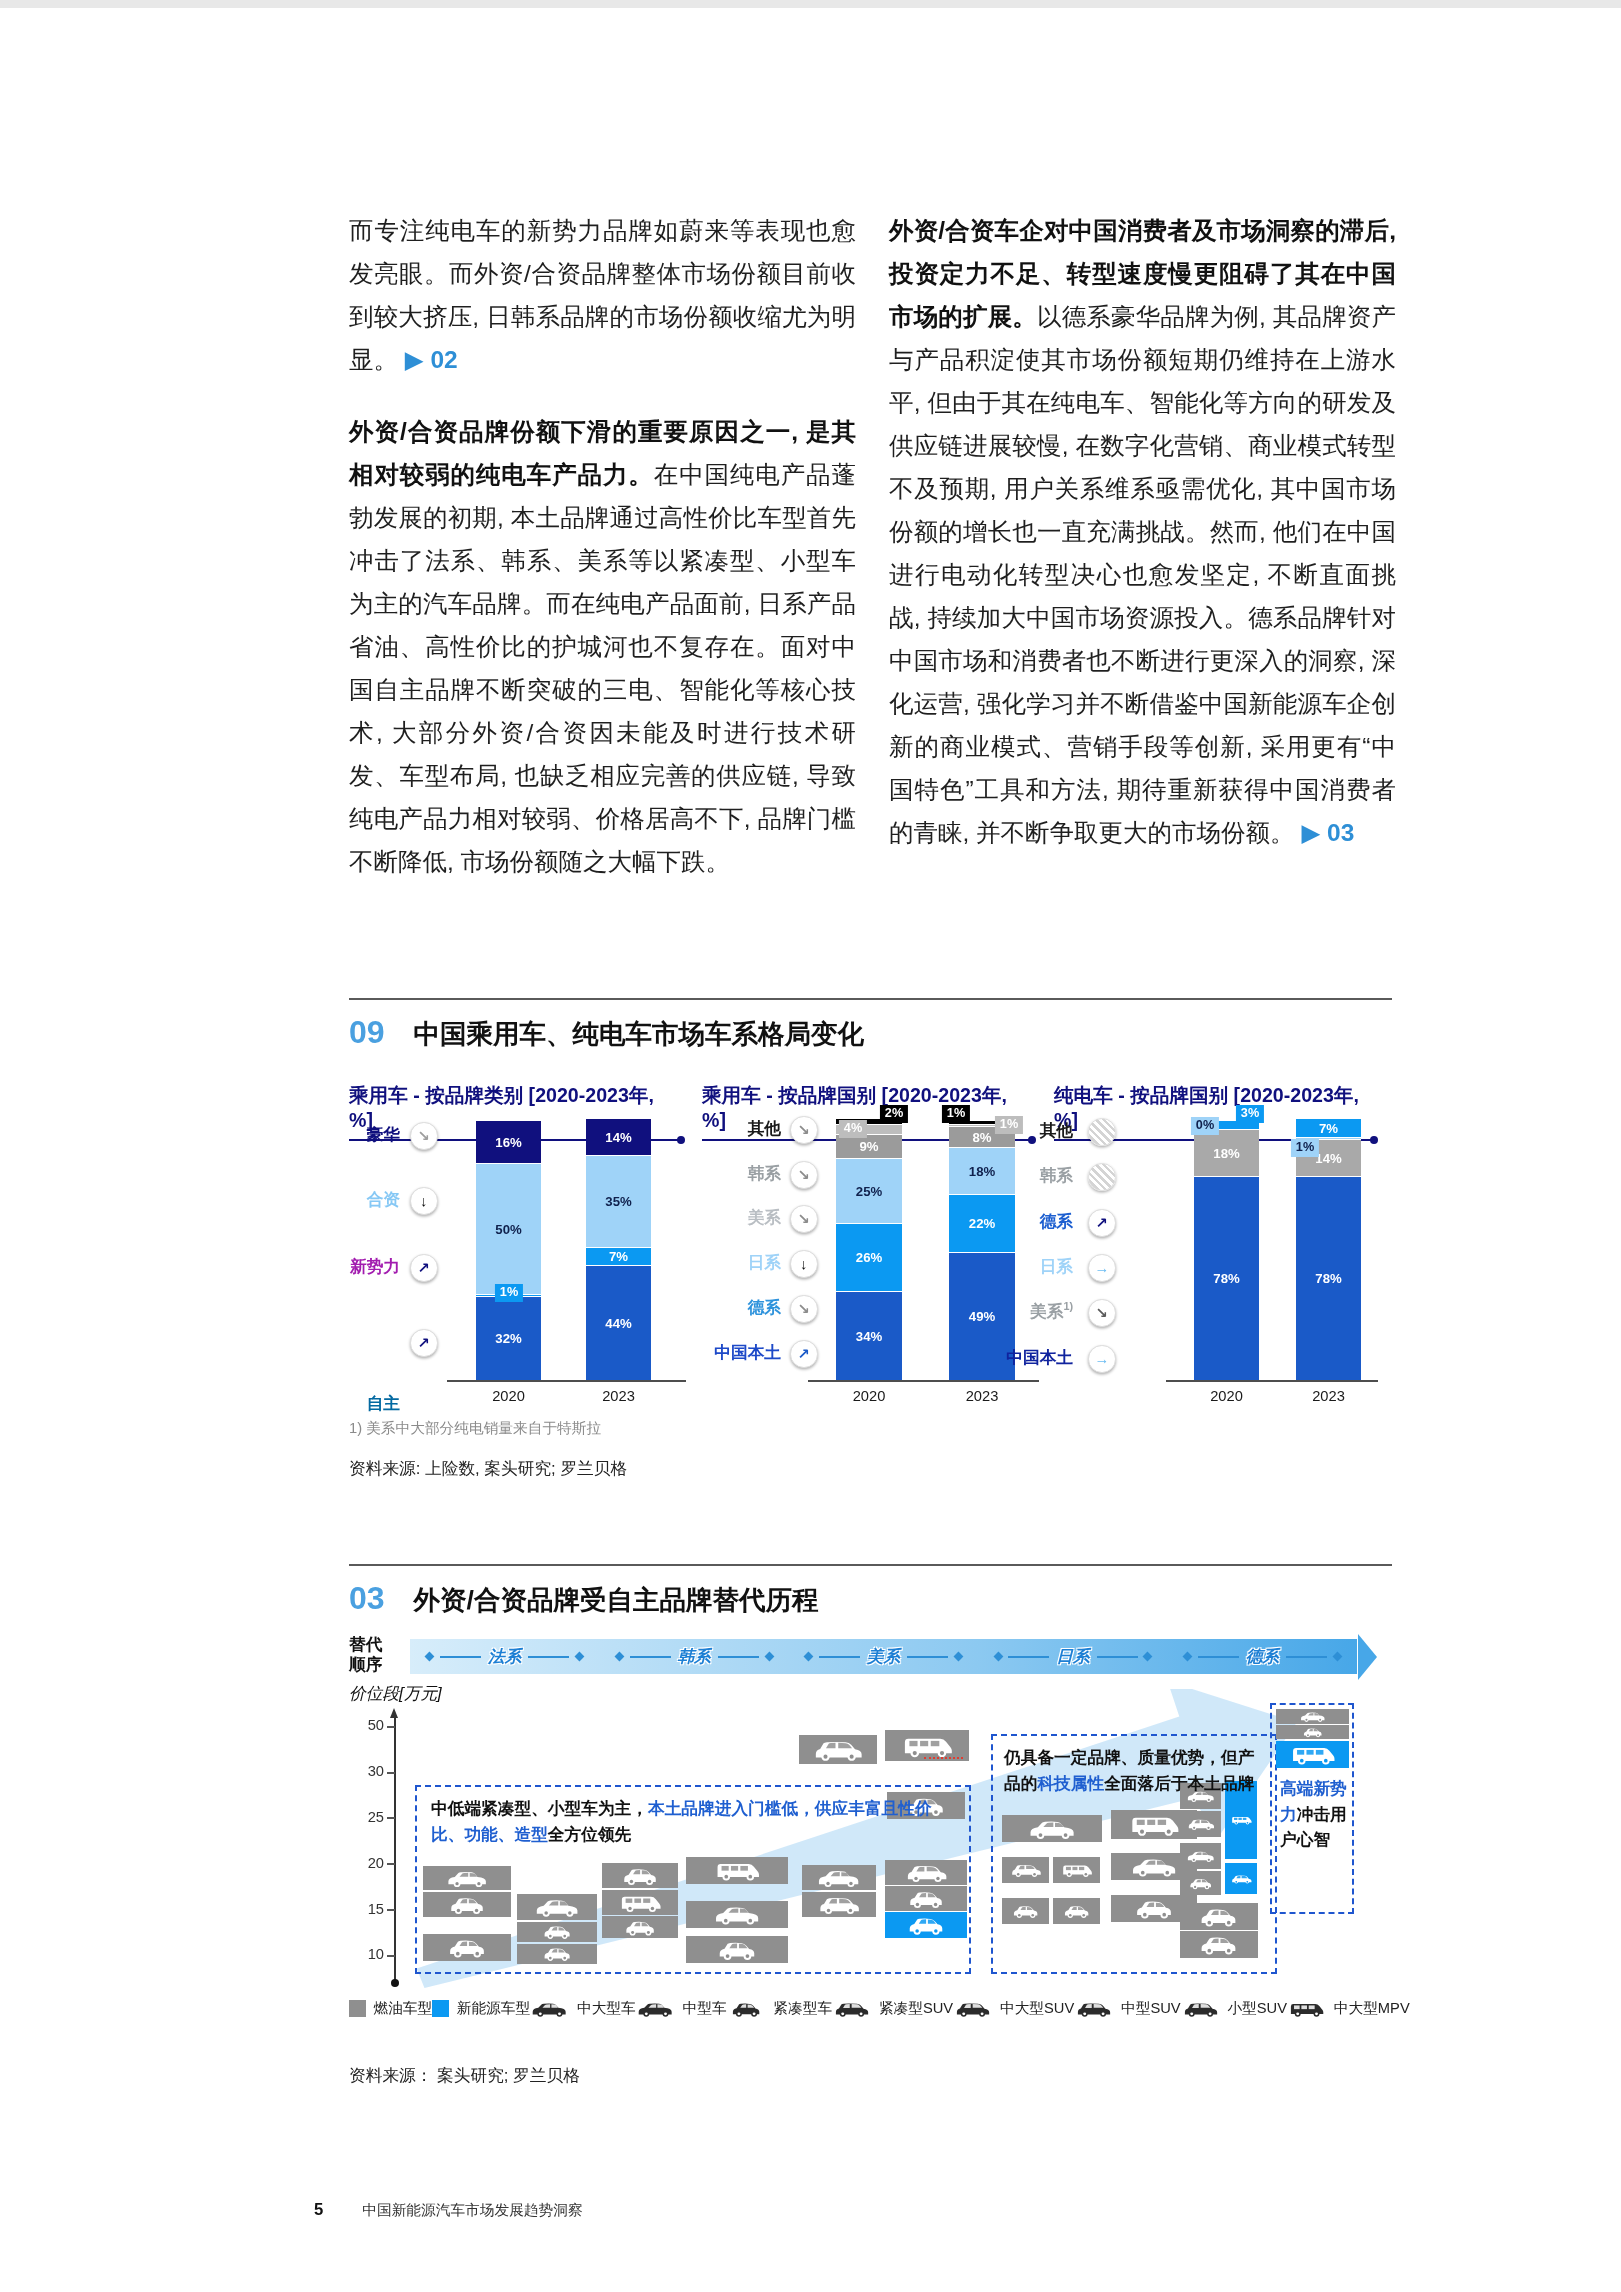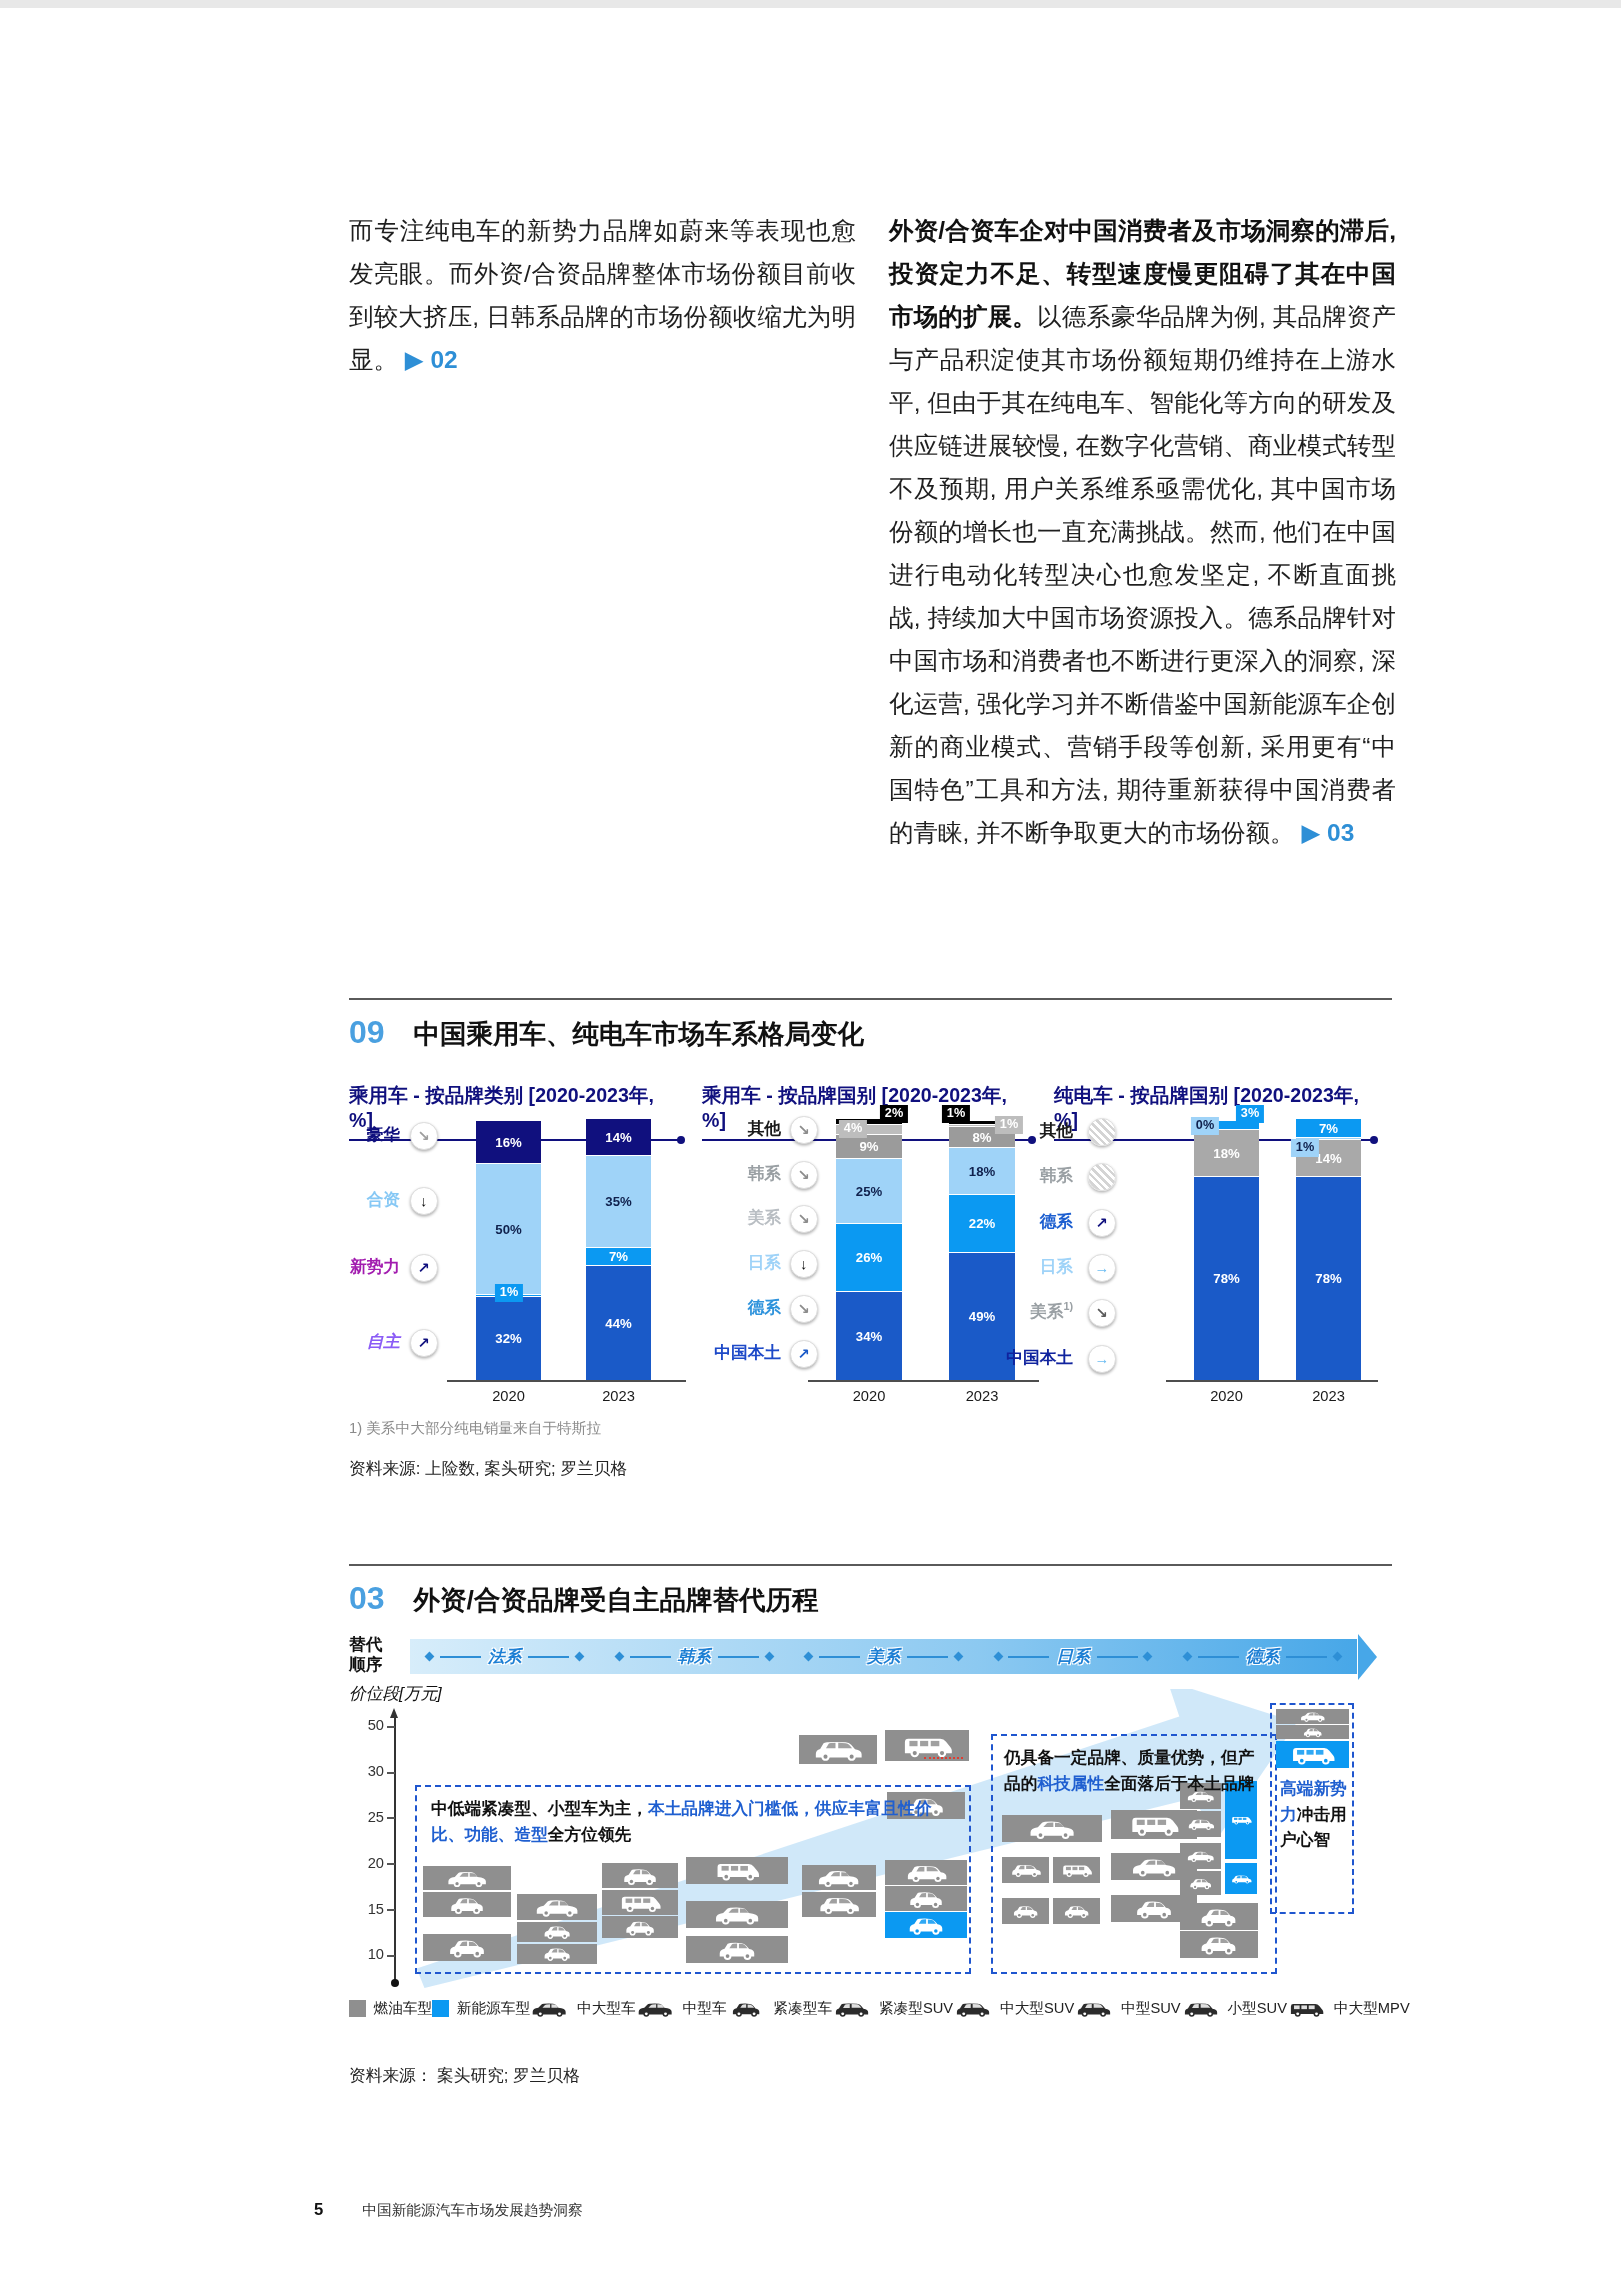--- a/index.html
+++ b/index.html
@@ -65,20 +65,21 @@
   .pagefooter .t{font-size:14.7px;color:#333;}
 </style>
 </head>
 <body>
 
 <div class="page">
 
   <div class="bodycol" style="left:349px;top:201px;">
     <p><span>而专注纯电车的新势力品牌如蔚来等表现也愈发亮眼。而外资/合资品牌整体市场份额目前收到较大挤压, 日韩系品牌的市场份额收缩尤为明显。</span>
       <span class="xref">▶ 02</span></p>
+    <p><b>外资/合资品牌份额下滑的重要原因之一, 是其相对较弱的纯电车产品力。</b><span>在中国纯电产品蓬勃发展的初期, 本土品牌通过高性价比车型首先冲击了法系、韩系、美系等以紧凑型、小型车为主的汽车品牌。而在纯电产品面前, 日系产品省油、高性价比的护城河也不复存在。面对中国自主品牌不断突破的三电、智能化等核心技术, 大部分外资/合资因未能及时进行技术研发、车型布局, 也缺乏相应完善的供应链, 导致纯电产品力相对较弱、价格居高不下, 品牌门槛不断降低, 市场份额随之大幅下跌。</span></p>
   </div>
   <div class="bodycol" style="left:889px;top:201px;">
     <p><b>外资/合资车企对中国消费者及市场洞察的滞后, 投资定力不足、转型速度慢更阻碍了其在中国市场的扩展。</b><span>以德系豪华品牌为例, 其品牌资产与产品积淀使其市场份额短期仍维持在上游水平, 但由于其在纯电车、智能化等方向的研发及供应链进展较慢, 在数字化营销、商业模式转型不及预期, 用户关系维系亟需优化, 其中国市场份额的增长也一直充满挑战。然而, 他们在中国进行电动化转型决心也愈发坚定, 不断直面挑战, 持续加大中国市场资源投入。德系品牌针对中国市场和消费者也不断进行更深入的洞察, 深化运营, 强化学习并不断借鉴中国新能源车企创新的商业模式、营销手段等创新, 采用更有“中国特色”工具和方法, 期待重新获得中国消费者的青睐, 并不断争取更大的市场份额。</span>
       <span class="xref">▶ 03</span></p>
   </div>
 
   <div class="figrule" style="top:990px;"></div>
   <div class="fighead" style="top:1006px;">
     <span class="fignum">09</span>
     <span class="figtitle">中国乘用车、纯电车市场车系格局变化</span>
@@ -86,21 +87,21 @@
   <div class="panel-sub" style="left:349px;top:1074px;width:334px;">乘用车 - 按品牌类别 [2020-2023年, %]</div>
   <div class="panel-sub" style="left:702px;top:1074px;width:332px;">乘用车 - 按品牌国别 [2020-2023年, %]</div>
   <div class="panel-sub" style="left:1054px;top:1074px;width:322px;">纯电车 - 按品牌国别 [2020-2023年, %]</div>
   <div id="fig02-canvas">
       <div class="rowlab abs" style="left: 282px; top: 1115px; color: rgb(16, 16, 126);">豪华</div>
       <div class="trend abs" style="left: 410px; top: 1114px; color: rgb(158, 158, 158);">↘</div>
       <div class="rowlab abs" style="left: 282px; top: 1180px; color: rgb(134, 200, 245);">合资</div>
       <div class="trend abs" style="left: 410px; top: 1179px; color: rgb(17, 17, 17);">↓</div>
       <div class="rowlab abs" style="left: 282px; top: 1247px; color: #a21caf;">新势力</div>
       <div class="trend abs" style="left: 410px; top: 1246px; color: rgb(16, 16, 126);">↗</div>
-      <div class="rowlab abs" style="left: 282px; top: 1322px; color: #8b5cf6; font-style: italic;">自主</div>
+      <div class="rowlab abs" style="left: 282px; top: 1384px; color: #0369a1;">自主</div>
       <div class="trend abs" style="left: 410px; top: 1321px; color: rgb(16, 16, 126);">↗</div>
       <div class="seg" style="left: 476px; top: 1113px; width: 65px; height: 42px; background: rgb(16, 16, 126); color: rgb(255, 255, 255);">16%</div>
       <div class="seg sep" style="left: 476px; top: 1155px; width: 65px; height: 131px; background: rgb(159, 211, 248); color: rgb(16, 33, 77);">50%</div>
       <div class="seg sep" style="left: 476px; top: 1286px; width: 65px; height: 2.6px; background: rgb(11, 153, 242); color: rgb(255, 255, 255);"></div>
       <div class="seg sep" style="left: 476px; top: 1288px; width: 65px; height: 84px; background: rgb(26, 90, 200); color: rgb(255, 255, 255);">32%</div>
       <div class="callout" style="left: 509px; top: 1276px; background: rgb(11, 153, 242); color: rgb(255, 255, 255);">1%</div>
       <div class="yearlab" style="left: 476px; top: 1380px; width: 65px;">2020</div>
       <div class="seg" style="left: 586px; top: 1111px; width: 65px; height: 37px; background: rgb(16, 16, 126); color: rgb(255, 255, 255);">14%</div>
       <div class="seg sep" style="left: 586px; top: 1147px; width: 65px; height: 92px; background: rgb(159, 211, 248); color: rgb(16, 33, 77);">35%</div>
       <div class="seg sep" style="left: 586px; top: 1239px; width: 65px; height: 18.3px; background: rgb(11, 153, 242); color: rgb(255, 255, 255);">7%</div>

